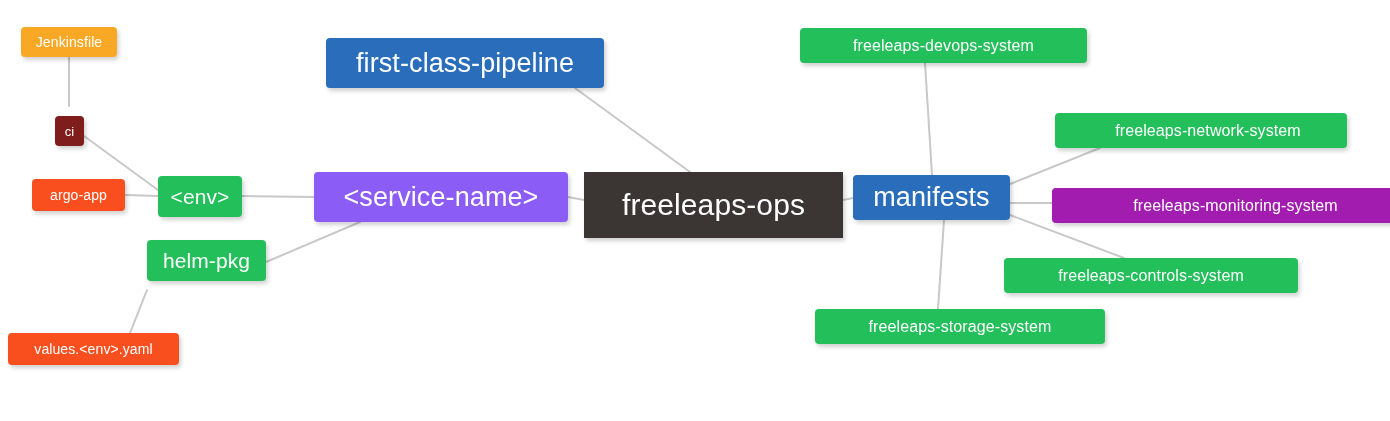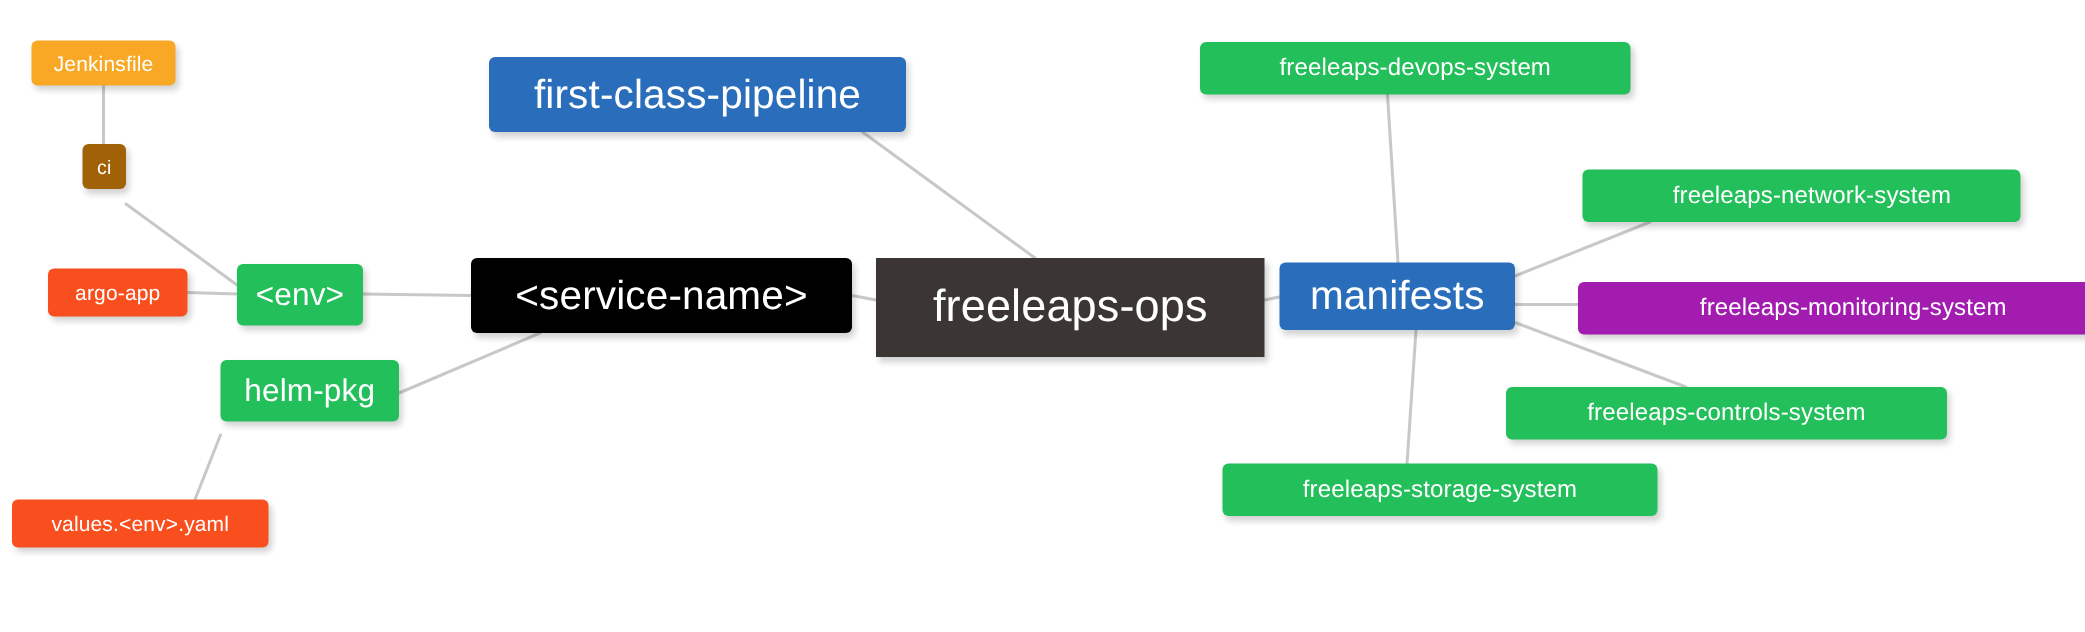--- a/index.html
+++ b/index.html
@@ -91,36 +91,36 @@
       <line x1="944" y1="220" x2="938" y2="309" stroke="#c8c8c8" stroke-width="2" stroke-linecap="round"></line>
     </svg>
 
   <div id="node-layer">
       <div class="node node-root" style="left: 584px; top: 172px; width: 259px; height: 66px; background: rgb(59, 54, 51);">
         <span>freeleaps-ops</span>
       </div>
       <div class="node node-blue" style="left: 314px; top: 38px; width: 278px; height: 50px; background: rgb(42, 110, 187); margin-left: 12px;">
         <span>first-class-pipeline</span>
       </div>
-      <div class="node node-blue" style="left: 314px; top: 172px; width: 254px; height: 50px; background: #000000;">
+      <div class="node node-blue" style="left: 314px; top: 172px; width: 254px; height: 50px; background: #8b5cf6;">
         <span>&lt;service-name&gt;</span>
       </div>
       <div class="node node-blue" style="left: 853px; top: 175px; width: 157px; height: 45px; background: rgb(42, 110, 187);">
         <span>manifests</span>
       </div>
       <div class="node node-green mid" style="left: 158px; top: 176px; width: 84px; height: 41px; background: rgb(34, 191, 90);">
         <span>&lt;env&gt;</span>
       </div>
       <div class="node node-green mid" style="left: 147px; top: 240px; width: 119px; height: 41px; background: rgb(34, 191, 90);">
         <span>helm-pkg</span>
       </div>
       <div class="node node-orange" style="left: 21px; top: 27px; width: 96px; height: 30px; background: rgb(249, 168, 37);">
         <span>Jenkinsfile</span>
       </div>
-      <div class="node node-red tiny" style="left: 55px; top: 96px; width: 29px; height: 30px; background: #a16207; justify-content: center;">
+      <div class="node node-red tiny" style="left: 55px; top: 116px; width: 29px; height: 30px; background: #7f1d1d; justify-content: center;">
         <span>ci</span>
       </div>
       <div class="node node-red" style="left: 32px; top: 179px; width: 93px; height: 32px; background: rgb(249, 79, 30);">
         <span>argo-app</span>
       </div>
       <div class="node node-red" style="left: 8px; top: 333px; width: 171px; height: 32px; background: rgb(249, 79, 30);">
         <span>values.&lt;env&gt;.yaml</span>
       </div>
       <div class="node node-green" style="left: 800px; top: 28px; width: 287px; height: 35px; background: rgb(34, 191, 90);">
         <span>freeleaps-devops-system</span>

